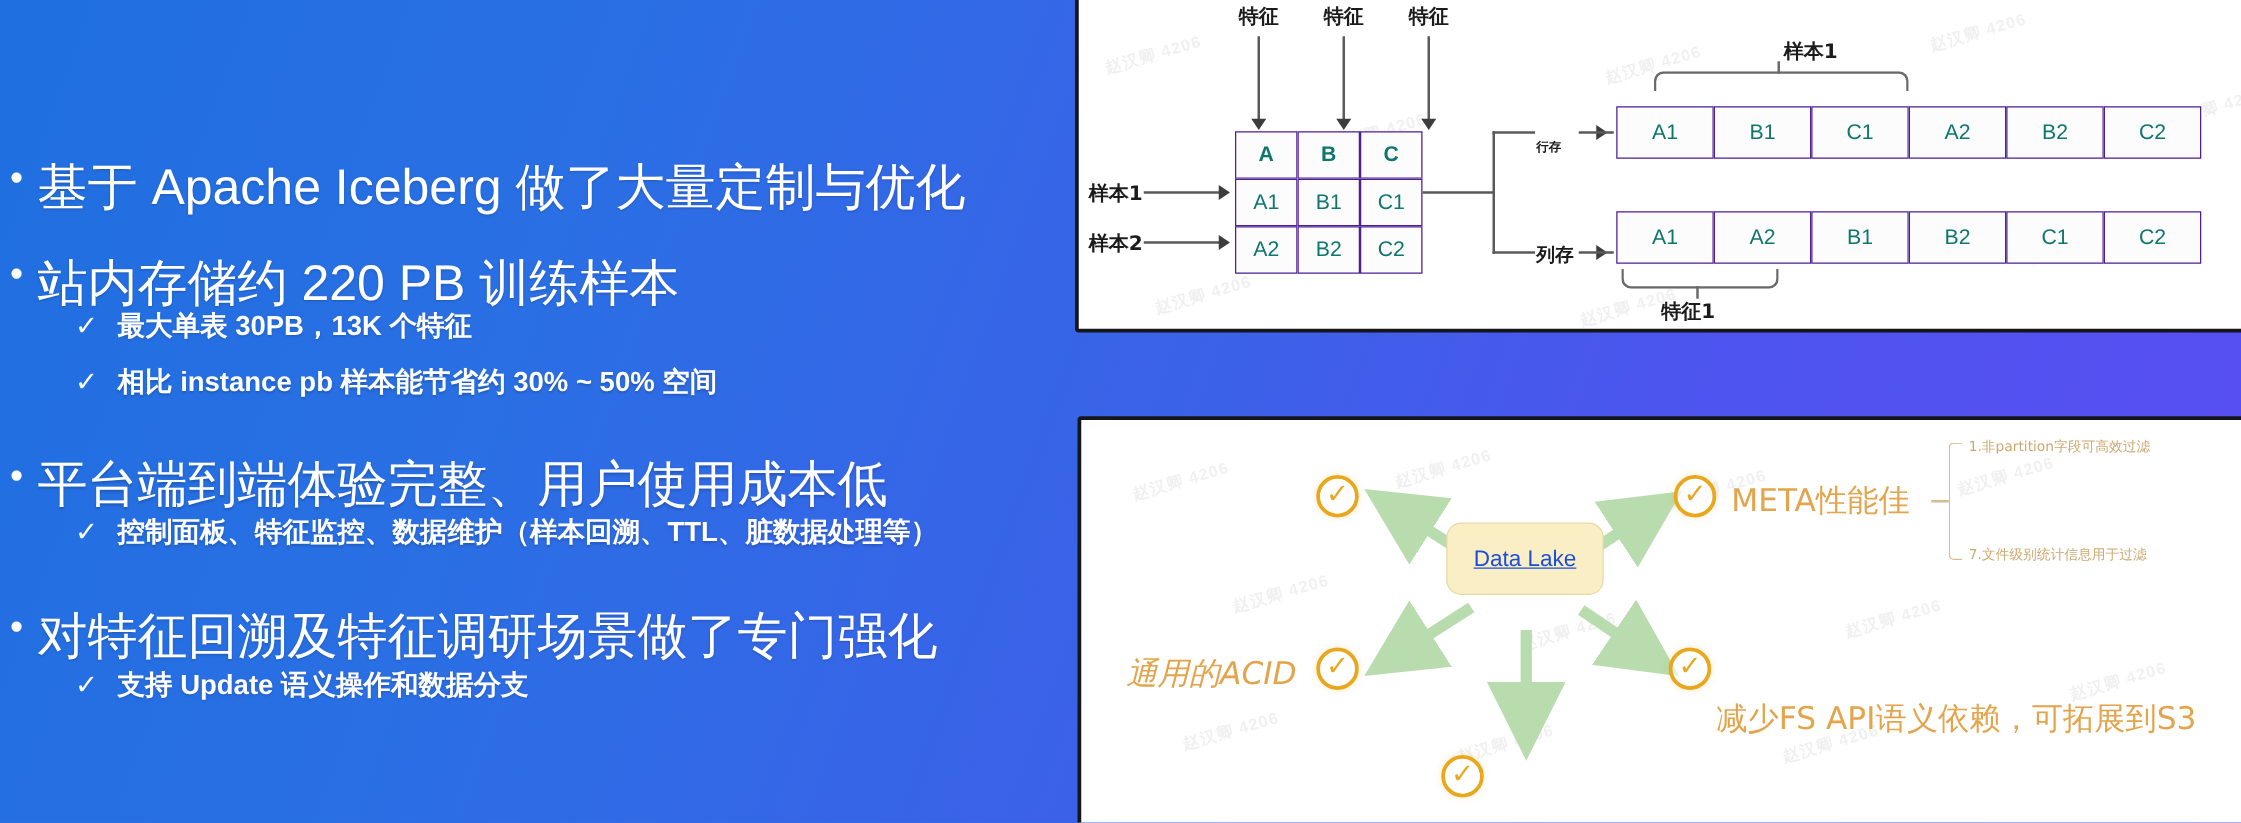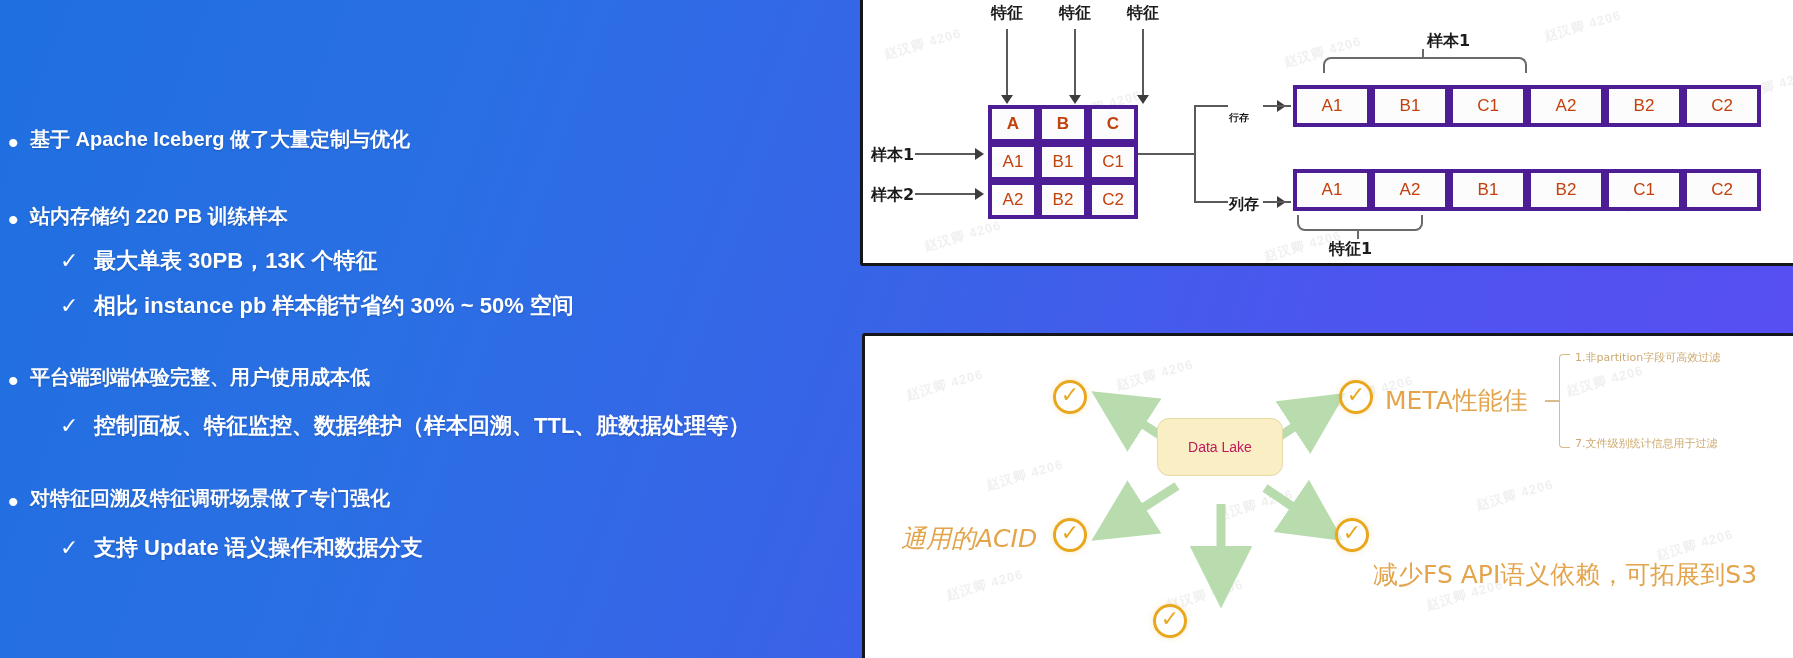--- a/index.html
+++ b/index.html
@@ -27,21 +27,21 @@
   }
   .bullet{
     position:absolute;display:flex;align-items:flex-start;
     white-space:nowrap;
   }
   .bullet .dot{
     width:22px;flex:0 0 22px;font-size:30px;line-height:1;
     text-align:left;
   }
   .bullet .btxt{
-    font-size:20px;font-weight:700;line-height:1.1;
+    font-size:40px;font-weight:400;line-height:1.1;
     text-shadow:0 1px 2px rgba(0,0,0,.20);
   }
   .sub{
     position:absolute;display:flex;align-items:flex-start;white-space:nowrap;
   }
   .sub .check{
     width:34px;flex:0 0 34px;font-size:22px;line-height:1.15;font-weight:400;
   }
   .sub .stxt{
     font-size:22px;font-weight:600;line-height:1.15;
@@ -74,23 +74,23 @@
   }
 
   
   .cn{font-family:"DejaVu Sans","Liberation Sans",sans-serif;}
   .tlabel{
     position:absolute;font-size:16px;font-weight:700;color:#1b1b1b;
     white-space:nowrap;
   }
   .dcell{
     position:absolute;box-sizing:border-box;
-    border:4px solid #4c1d95;background:#fcfcfc;
+    border:1px solid #4c1d95;background:#fcfcfc;
     display:flex;align-items:center;justify-content:center;
-    font-size:17px;color:#c2410c;
+    font-size:17px;color:#0f766e;
   }
   .dcell.hd{font-weight:700;}
   .vline{position:absolute;background:#5a5a5a;width:2px;}
   .hline{position:absolute;background:#5a5a5a;height:2px;}
   .arrowdown{
     position:absolute;width:0;height:0;
     border-left:6px solid transparent;border-right:6px solid transparent;
     border-top:9px solid #3c3c3c;
   }
   .arrowright{
@@ -105,21 +105,21 @@
   .brace-dn{
     position:absolute;border:2px solid #6a6a6a;border-top:none;
     border-radius:0 0 8px 8px;
   }
   .brace-tick{position:absolute;width:2px;background:#6a6a6a;}
 
   
   .dl-box{
     position:absolute;background:#faeec4;border:1px solid #e6d9a6;
     border-radius:12px;display:flex;align-items:center;justify-content:center;
-    font-size:14px;color:#be185d;
+    font-size:18px;color:#1d4ed8;text-decoration:underline;
   }
   .chk{
     position:absolute;width:34px;height:34px;border-radius:50%;
     border:3px solid #e8a71d;box-sizing:border-box;
     display:flex;align-items:center;justify-content:center;
     color:#e8a71d;font-size:22px;font-weight:700;line-height:1;
     background:rgba(255,255,255,.6);
     box-shadow:0 0 6px rgba(232,167,29,.25);
   }
   .chk span{transform:translateY(-2px);}

